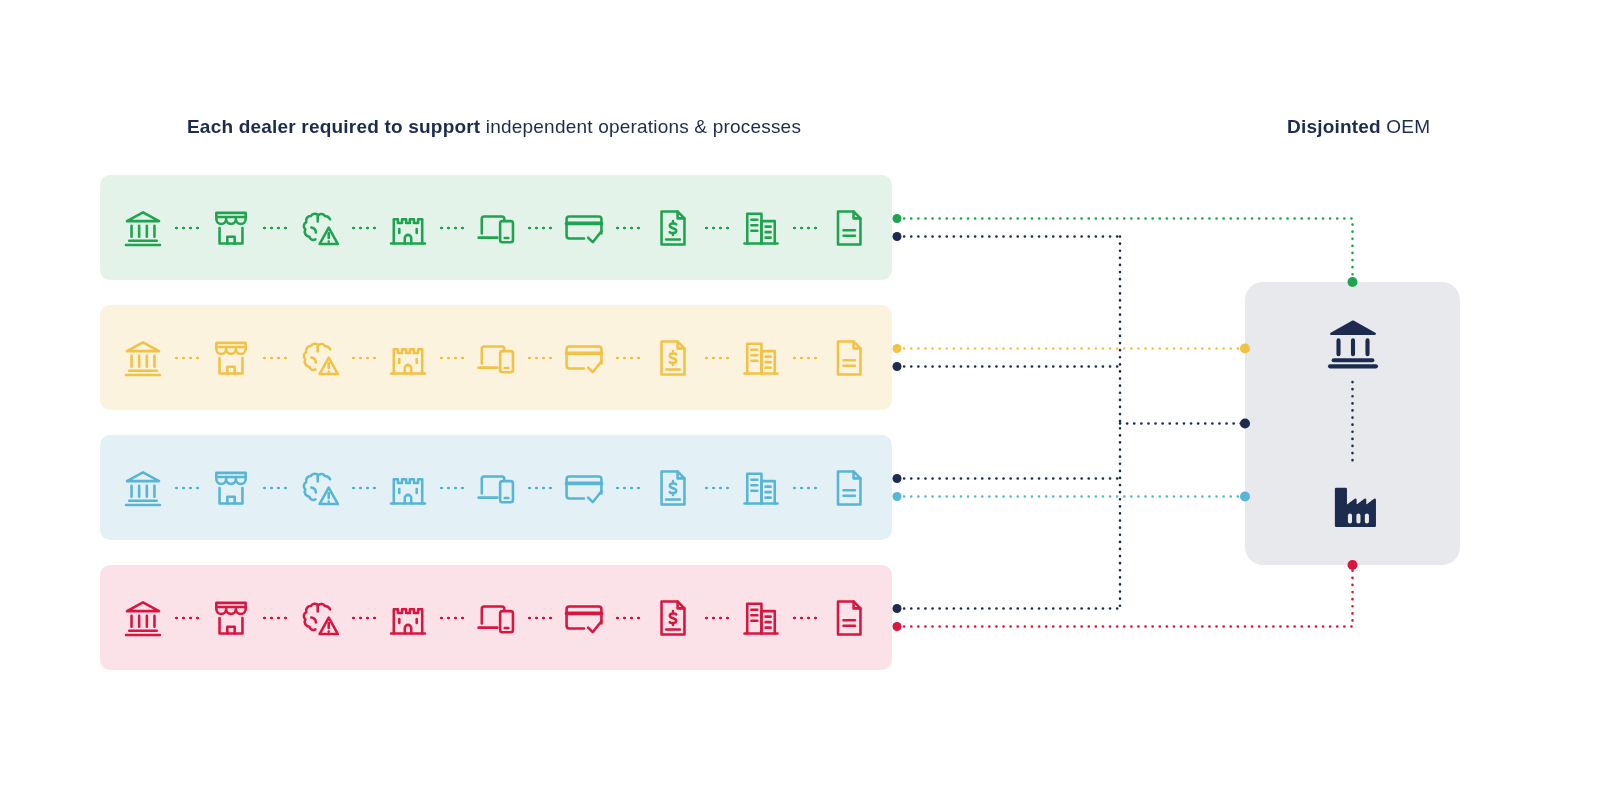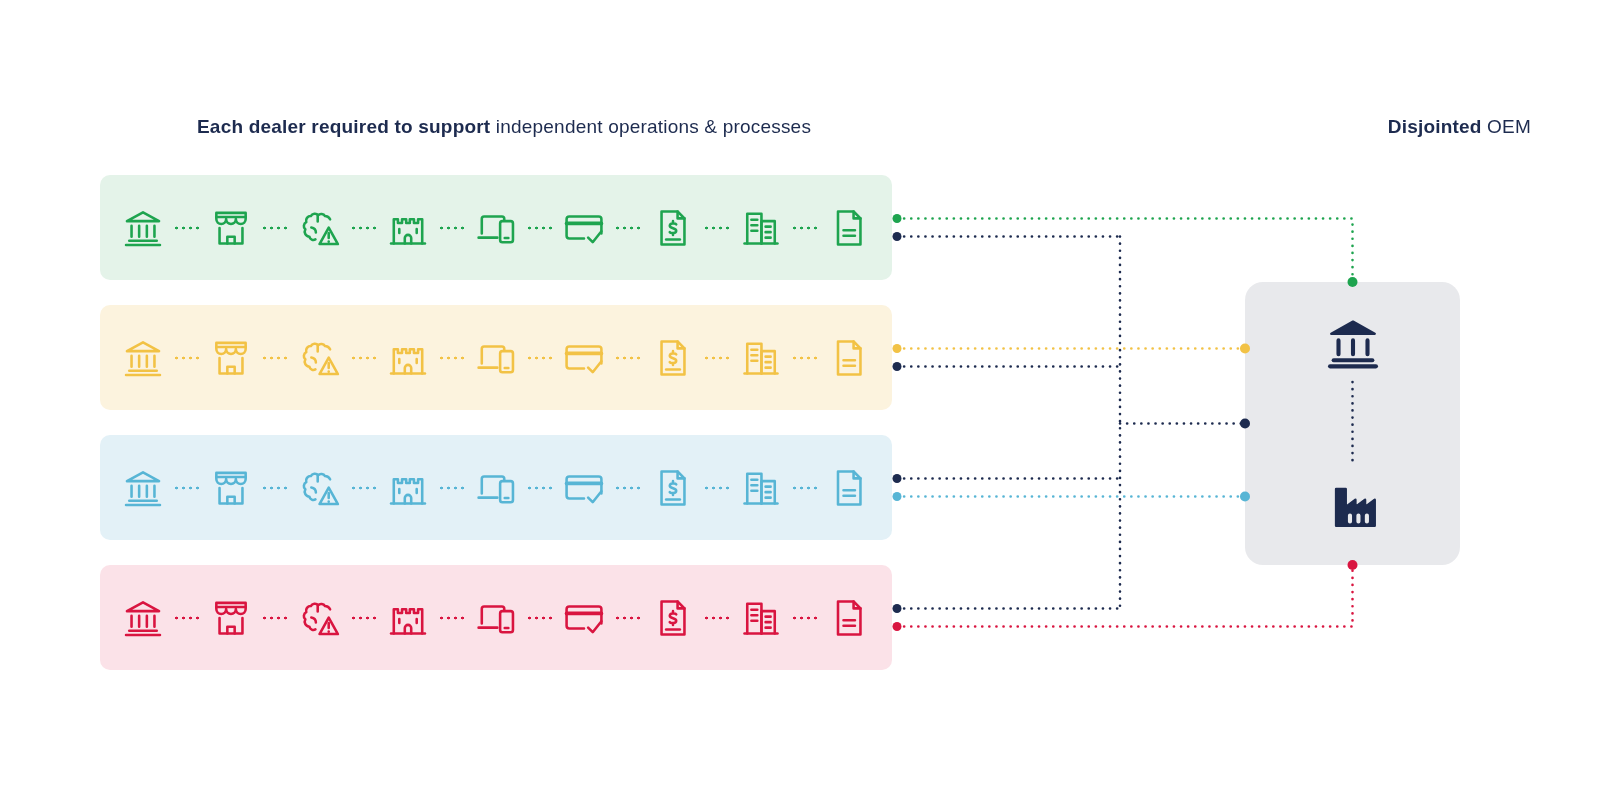--- a/index.html
+++ b/index.html
@@ -15,22 +15,22 @@
 
   
   .title {
     position: absolute;
     font-size: 19px;
     color: #1d2b4f;
     letter-spacing: 0.2px;
     white-space: nowrap;
   }
   .title b { font-weight: 700; }
-  .title-left { left: 197px; top: 116px; text-align: center; }
-  .title-right { left: 1316px; top: 116px; width: 215px; text-align: right; }
+  .title-left { left: 187px; top: 116px; text-align: center; }
+  .title-right { left: 1287px; top: 116px; width: 215px; text-align: left; }
 
   
   .lane {
     position: absolute;
     left: 100px;
     width: 792px;
     height: 105px;
     border-radius: 10px;
     display: flex;
     align-items: center;

